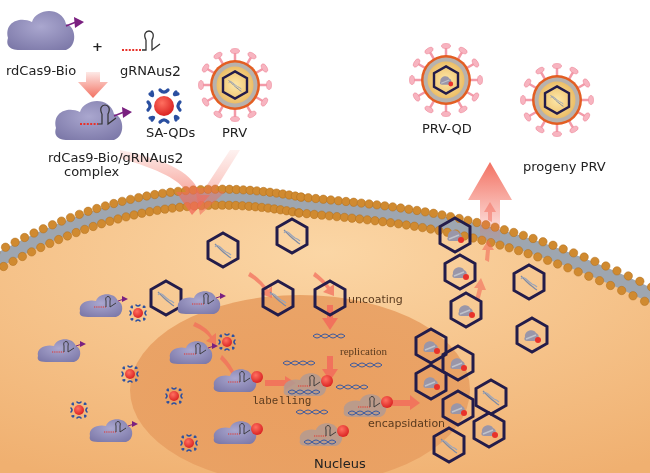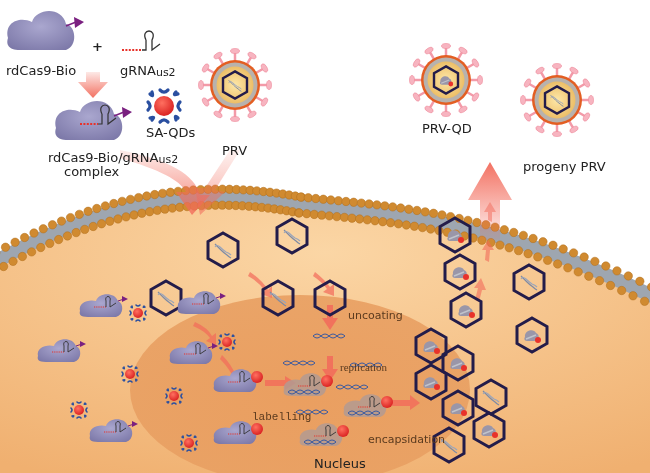--- a/index.html
+++ b/index.html
@@ -1,20 +1,20 @@
 <!DOCTYPE html>
 <html><head>
 <meta charset="utf-8">
 <style>
   html,body{margin:0;padding:0;background:#ffffff;}
   body{width:650px;height:473px;position:relative;overflow:hidden;font-family:"DejaVu Sans","Liberation Sans",sans-serif;}
   #stage{position:absolute;left:0;top:0;width:650px;height:473px;}
   .lbl{position:absolute;color:#222;font-size:13px;white-space:nowrap;line-height:1;}
-  .lbl sub{font-size:11px;vertical-align:-1px;}
-  .proc{position:absolute;color:#5a3a1e;font-size:11px;white-space:nowrap;line-height:1;margin-top:16px;}
+  .lbl sub{font-size:14px;vertical-align:-1px;}
+  .proc{position:absolute;color:#5a3a1e;font-size:11px;white-space:nowrap;line-height:1;}
 </style>
 </head>
 <body>
 
 <svg id="stage" width="650" height="473" viewBox="0 0 650 473" xmlns="http://www.w3.org/2000/svg">
   <defs>
     <radialGradient id="cyto" cx="0.5" cy="0.2" r="0.9">
       <stop offset="0" stop-color="#fbd6a5"></stop>
       <stop offset="1" stop-color="#f0b070"></stop>
     </radialGradient>
@@ -475,21 +475,21 @@
     <use href="#casDNA" x="322" y="434"></use>
   </g>
 </svg>
 
 <div class="lbl" style="left:6px;top:64px;"><span>rdCas9-Bio</span></div>
 <div class="lbl" style="left:92px;top:40px;font-weight:bold;">+</div>
 <div class="lbl" style="left:120px;top:64px;"><span>gRNA</span><sub>us2</sub></div>
 <div class="lbl" style="left:48px;top:151px;"><span>rdCas9-Bio/gRNA</span><sub>us2</sub></div>
 <div class="lbl" style="left:64px;top:165px;text-align:right;">complex</div>
 <div class="lbl" style="left:146px;top:126px;">SA-QDs</div>
-<div class="lbl" style="left:222px;top:144px;text-align:center;">PRV</div>
+<div class="lbl" style="left:222px;top:126px;text-align:center;">PRV</div>
 <div class="lbl" style="left:422px;top:122px;">PRV-QD</div>
 <div class="lbl" style="left:523px;top:160px;">progeny PRV</div>
 <div class="lbl" style="left:314px;top:457px;">Nucleus</div>
 
 <div class="proc" style="left:348px;top:294px;">uncoating</div>
 <div class="proc" style="left:340px;top:346px;font-family:Liberation Serif, serif;">replication</div>
 <div class="proc" style="left:252px;top:396px;font-family:Liberation Mono, monospace;">labelling</div>
 <div class="proc" style="left:368px;top:418px;">encapsidation</div>
 
 </body></html>

